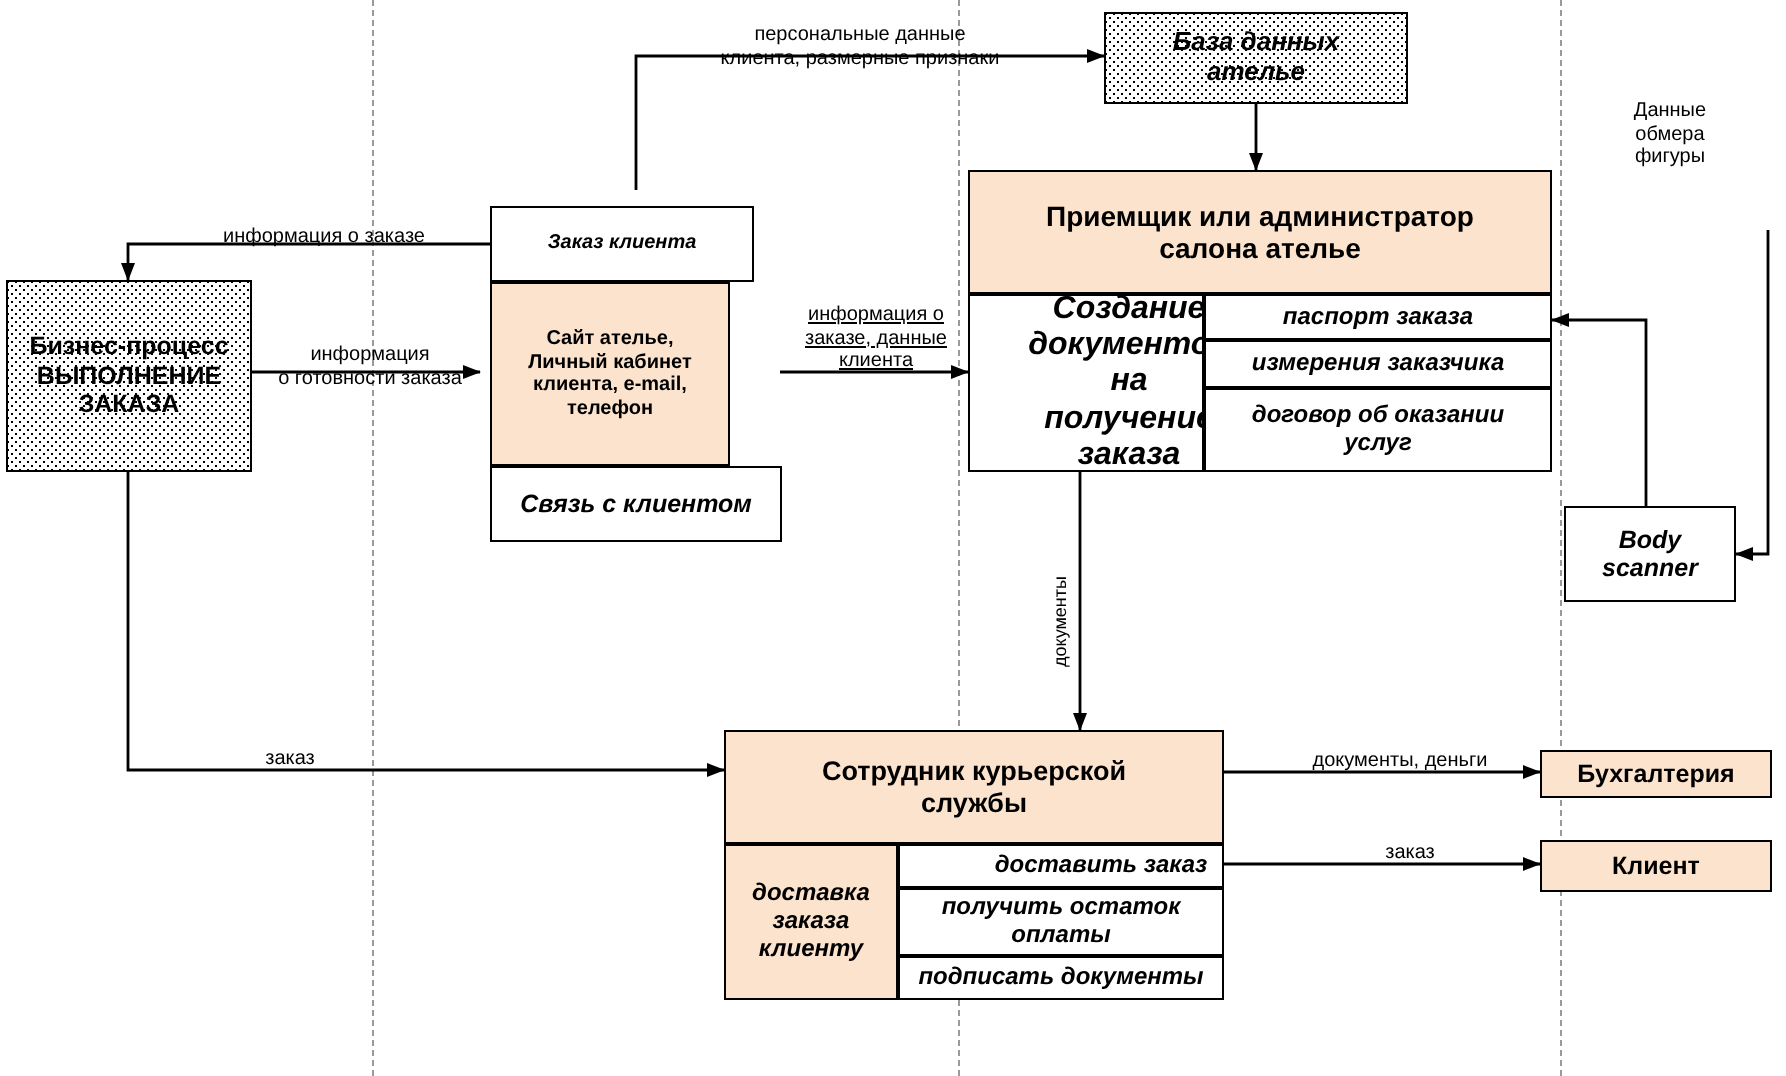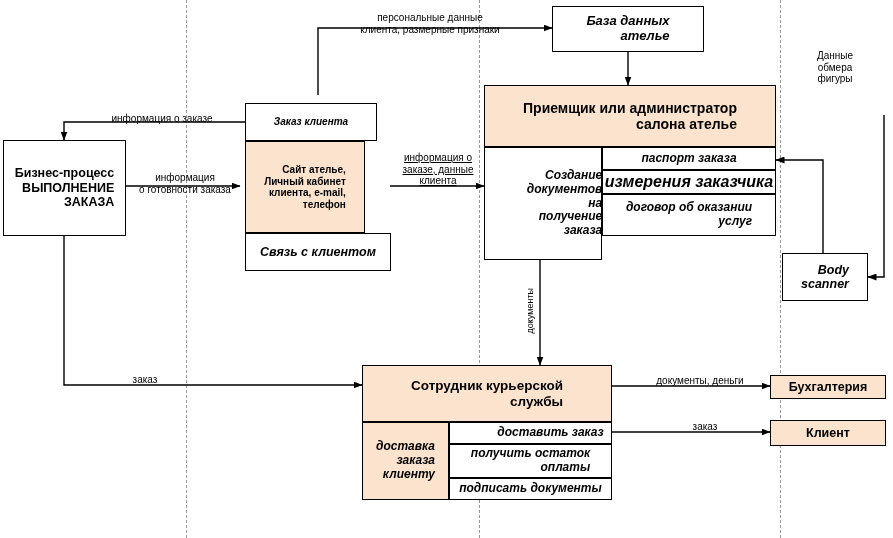--- a/index.html
+++ b/index.html
@@ -15,21 +15,21 @@
     font-family: "Liberation Sans", sans-serif;
     overflow: hidden;
   }
   .box {
     position: absolute;
     box-sizing: border-box;
     border: 1px solid #000;
     display: flex;
     align-items: center;
     justify-content: center;
-    text-align: right;
+    text-align: center;
     line-height: 1.15;
   }
   .hatch {
     background-color: #ffffff;
     background-image:
       radial-gradient(#000 0.6px, transparent 0.7px),
       radial-gradient(#000 0.6px, transparent 0.7px);
     background-size: 4px 4px;
     background-position: 0 0, 2px 2px;
   }
@@ -134,34 +134,34 @@
     </div>
   </div>
 
   <div class="box peach bold" style="left:484px; top:85px; width:292px; height:62px; font-size:14px;">
     <div>
       <div>Приемщик или администратор</div>
       <div>салона ателье</div>
     </div>
   </div>
 
-  <div class="box white bi" style="left:484px; top:147px; width:118px; height:113px; font-size:12px;padding-left:43px;">
+  <div class="box white bi" style="left:484px; top:147px; width:118px; height:89px; font-size:16px;padding-left:43px;">
     <div>
       <div>Создание</div>
       <div>документов</div>
       <div>на получение</div>
       <div>заказа</div>
     </div>
   </div>
 
   <div class="box white bi" style="left:602px; top:147px; width:174px; height:23px; font-size:12px;">
     <span>паспорт заказа</span>
   </div>
 
-  <div class="box white bi" style="left:602px; top:170px; width:174px; height:24px; font-size:16px;">
+  <div class="box white bi" style="left:602px; top:170px; width:174px; height:24px; font-size:12px;">
     <span>измерения заказчика</span>
   </div>
 
   <div class="box white bi" style="left:602px; top:194px; width:174px; height:42px; font-size:12px;">
     <div>
       <div>договор об оказании</div>
       <div>услуг</div>
     </div>
   </div>
 

